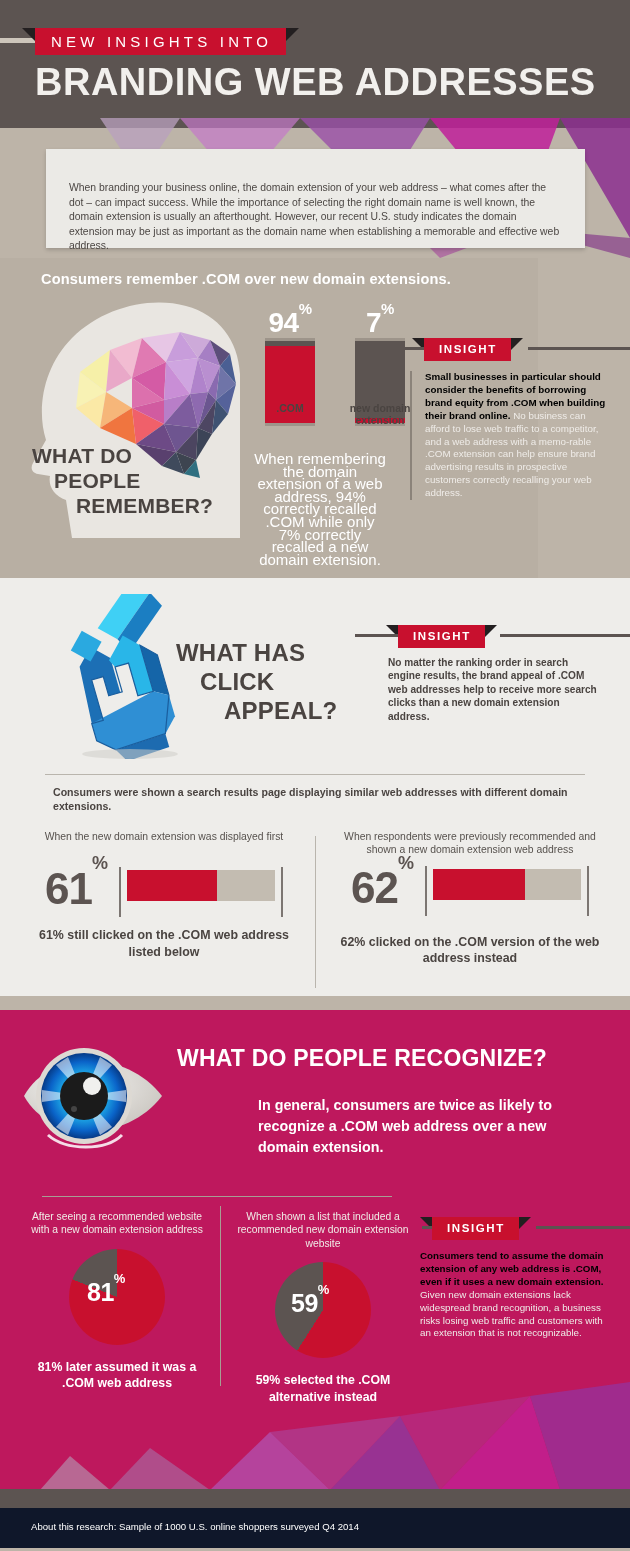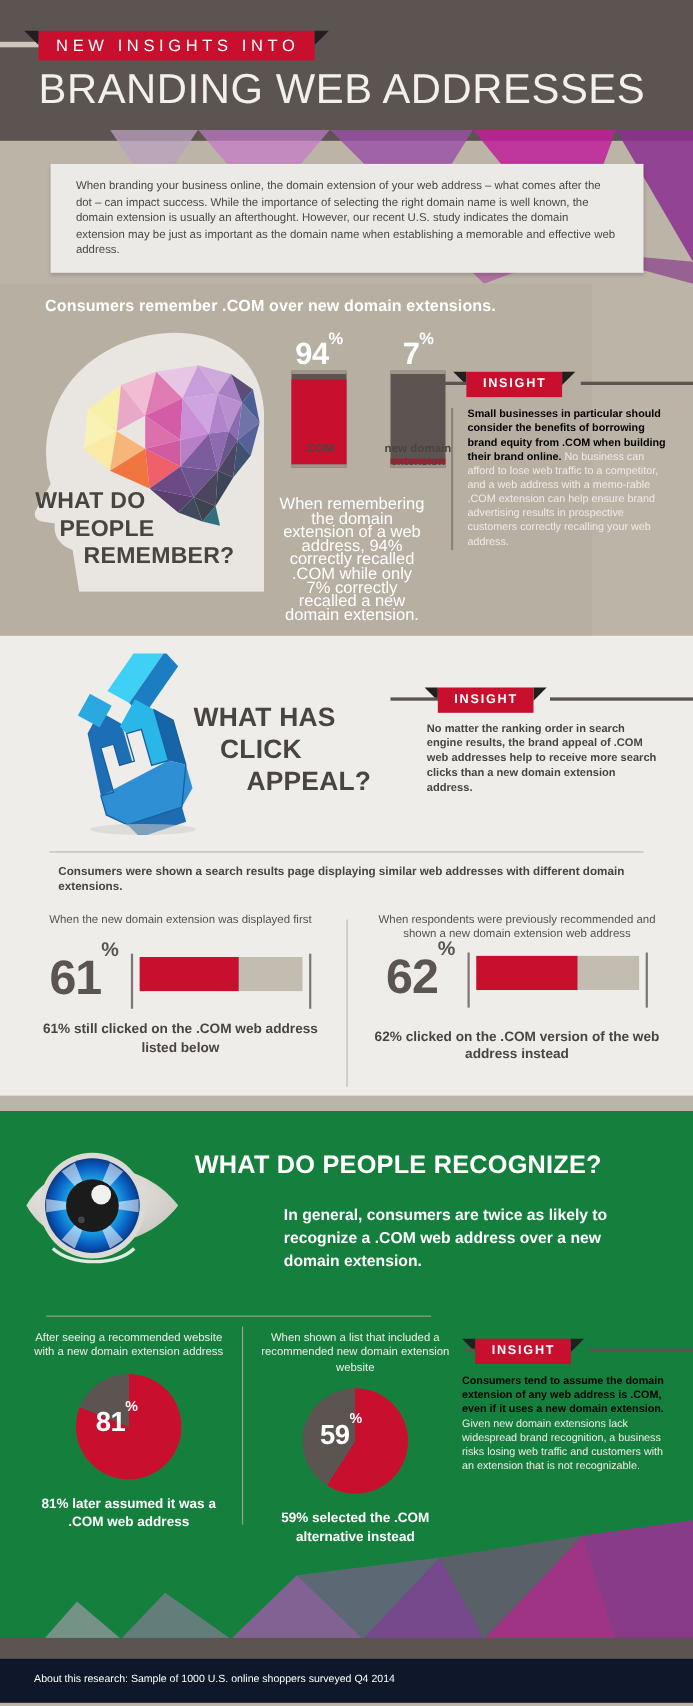--- a/index.html
+++ b/index.html
@@ -47,38 +47,38 @@
   }
   .eyebrow::after {
     content: ""; position: absolute; right: -13px; top: 0;
     border-top: 13px solid #231f20;
     border-right: 13px solid transparent;
   }
   .main-title {
     position: absolute; left: 35px; top: 60px;
     color: #f2f0ed;
     font-size: 38px;
-    font-weight: normal;
+    font-weight: bold;
     letter-spacing: 0.5px;
     line-height: 44px;
     white-space: nowrap;
   }
 
   
   .poly-top {
     position: absolute; left: 0; top: 118px; width: 630px; height: 140px;
     overflow: hidden;
   }
 
   
   .intro-box {
     position: absolute; left: 46px; top: 149px; width: 539px; height: 99px;
     background: #ebeae6;
     box-shadow: 0 2px 4px rgba(0,0,0,0.18);
-    padding: 14px 22px 10px 23px;
+    padding: 32px 22px 10px 23px;
   }
   .intro-box p {
     color: #4c4744;
     font-size: 10.4px;
     line-height: 14.6px;
   }
 
   
   .sec1 {
     position: absolute; left: 0; top: 258px; width: 538px; height: 320px;
@@ -189,21 +189,21 @@
   .hbar > i { position: absolute; left: 0; top: 0; height: 100%; background: #c8102e; display: block; }
   .vrule { position: absolute; width: 2px; background: #7c7672; }
   .halfcol .cap {
     color: #4a4441; font-size: 12.4px; font-weight: bold;
     text-align: center; line-height: 16.5px;
   }
 
   
   .sec3 {
     position: absolute; left: 0; top: 1010px; width: 630px; height: 480px;
-    background: #15803d;
+    background: #be185d;
     overflow: hidden;
   }
   .eye-graphic { position: absolute; left: 22px; top: 25px; width: 150px; height: 122px; }
   .q-recognize {
     position: absolute; left: 177px; top: 35px;
     color: #fff; font-size: 23px; font-weight: bold; letter-spacing: 0.2px;
   }
   .sec3-lead {
     position: absolute; left: 258px; top: 85px; width: 330px;
     color: #fff; font-size: 14.3px; font-weight: bold; line-height: 21px;

